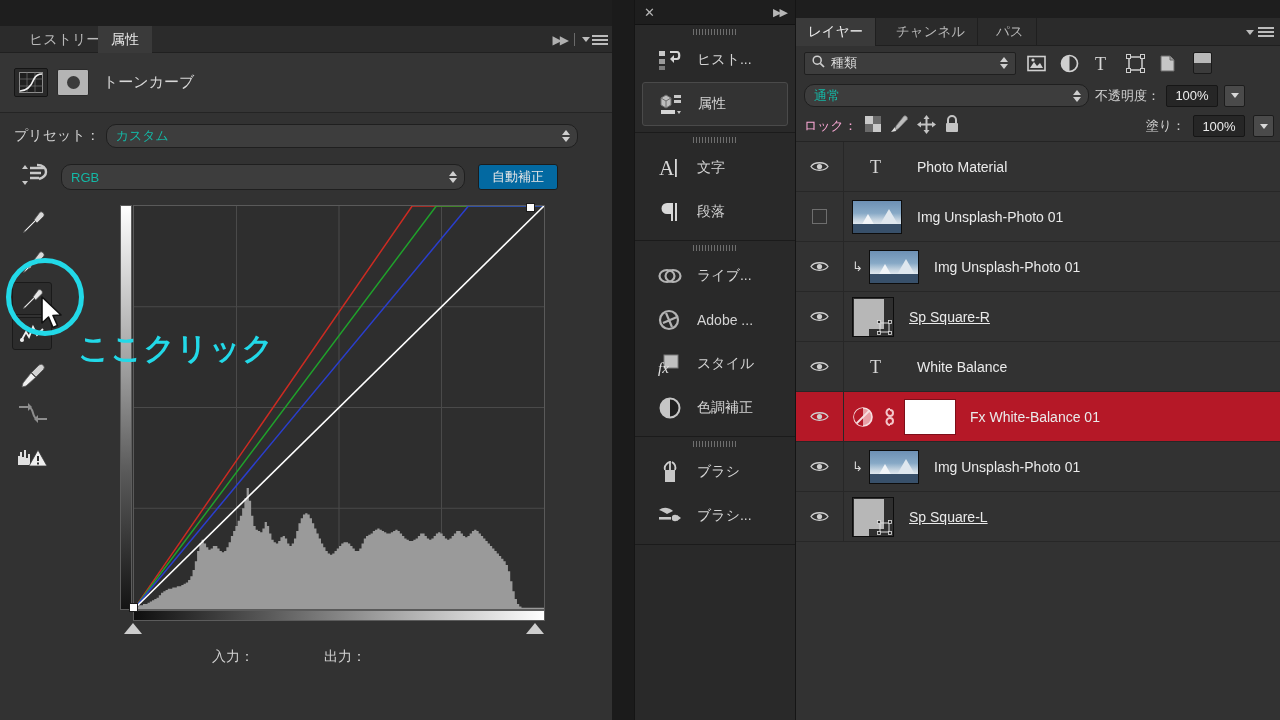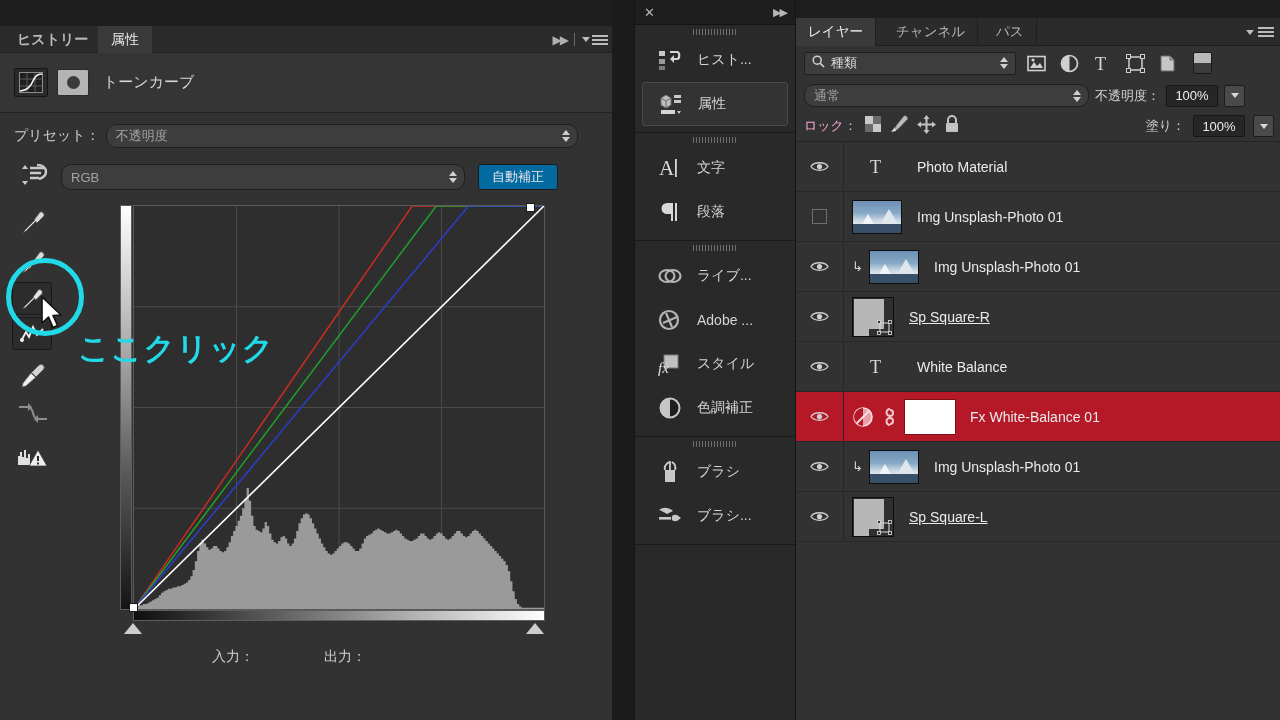--- a/index.html
+++ b/index.html
@@ -22,21 +22,21 @@
   }
   #props-tabbar {
     position: absolute; left: 0; top: 26px; width: 612px; height: 27px;
     background: #2b2b2b; border-bottom: 1px solid #202020;
   }
   .ptab {
     position: absolute; top: 0; height: 27px; line-height: 27px;
     padding: 0 13px; font-size: 14px; color: #b9b9b9; cursor: default;
   }
   .ptab.active { background: #3a3a3a; color: #e8e8e8; }
-  #ptab-history { left: 4px; font-weight: bold; }
+  #ptab-history { left: 16px; }
   #ptab-props { left: 98px; }
   #props-tab-right {
     position: absolute; right: 4px; top: 0; height: 27px;
     display: flex; align-items: center; gap: 7px;
   }
   .chev2 { font-size: 12px; color: #b0b0b0; letter-spacing: -2px; }
   .vsep { width: 1px; height: 13px; background: #6a6a6a; display: inline-block; }
   .menu-ic { display: inline-block; width: 16px; }
   .menu-ic i { display: block; height: 2px; background: #bcbcbc; margin: 2px 0; }
   .menu-tri {
@@ -64,21 +64,21 @@
   #props-title { font-size: 15px; color: #d8d8d8; margin-left: 5px; }
 
   #preset-row {
     position: absolute; left: 0; top: 114px; width: 612px; height: 44px;
     display: flex; align-items: center; padding-left: 14px;
   }
   #preset-label { font-size: 14px; color: #d2d2d2; margin-right: 6px; white-space: nowrap; }
   .ps-select {
     position: relative; background: #3d3d3d;
     border: 1px solid #1f1f1f; border-radius: 10px; height: 24px;
-    display: flex; align-items: center; color: #a3a3a3; font-size: 13px;
+    display: flex; align-items: center; color: #14b8a6; font-size: 13px;
     padding-left: 9px;
   }
   .ps-select .stepper {
     position: absolute; right: 7px; top: 50%; transform: translateY(-50%);
     display: flex; flex-direction: column; gap: 2px;
   }
   .ps-select .stepper .up {
     width: 0; height: 0; border-left: 4px solid transparent;
     border-right: 4px solid transparent; border-bottom: 5px solid #cfcfcf;
   }
@@ -327,21 +327,21 @@
       </div>
       <div id="btn-mask-icon">
           <span class="dot"></span>
         </div>
       <div id="props-title">トーンカーブ</div>
     </div>
 
     <div id="preset-row">
       <span id="preset-label">プリセット：</span>
       <div class="ps-select" id="preset-select">
-        <span>不透明度</span>
+        <span>カスタム</span>
         <span class="stepper">
             <span class="up"></span>
             <span class="dn"></span>
           </span>
       </div>
     </div>
 
     <div id="channel-row">
       <span>
         <svg width="31" height="26" viewBox="0 0 31 26">

